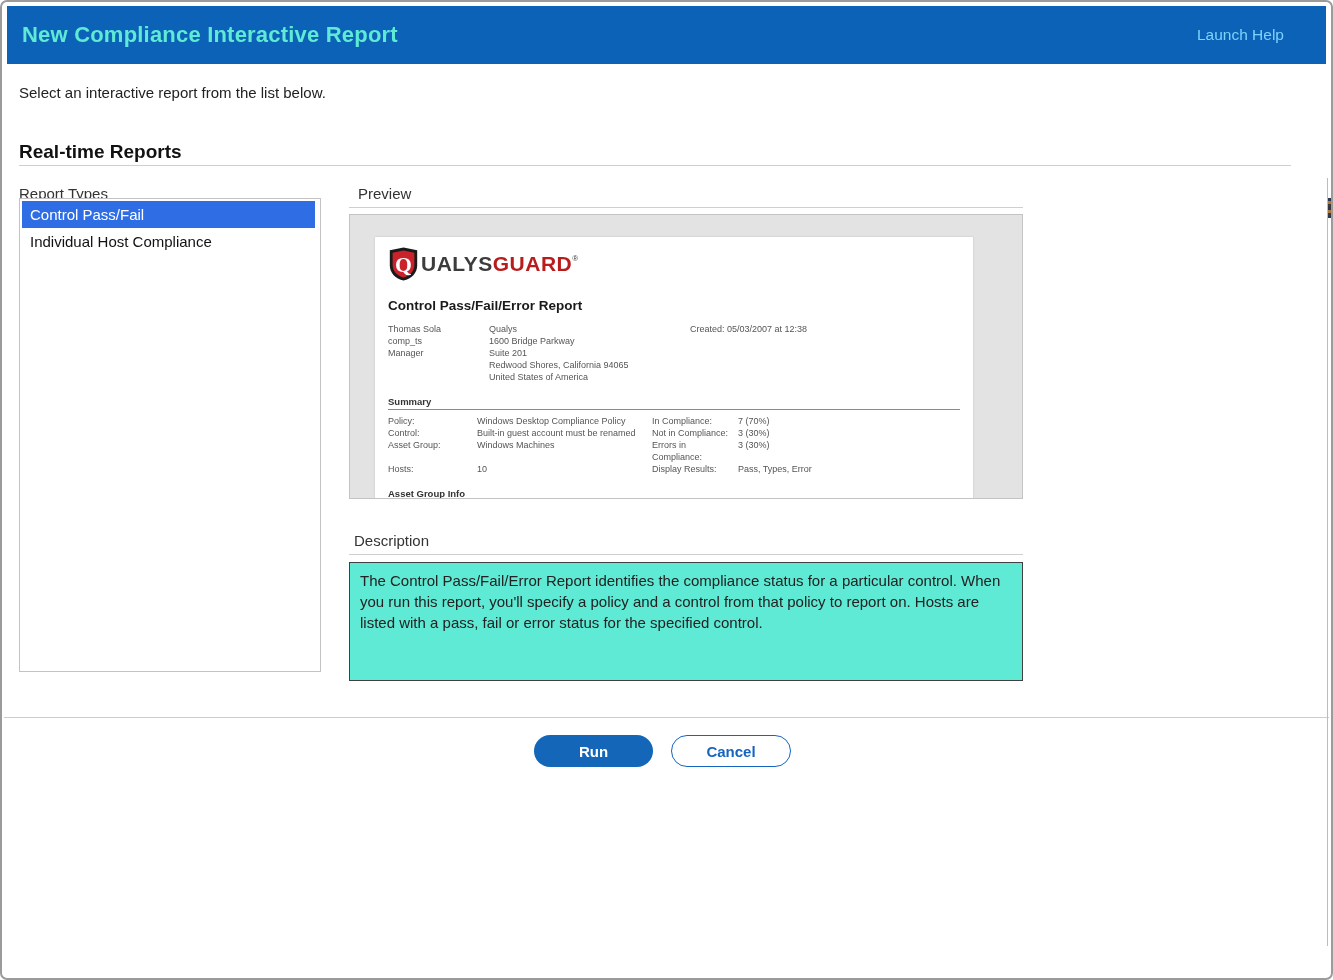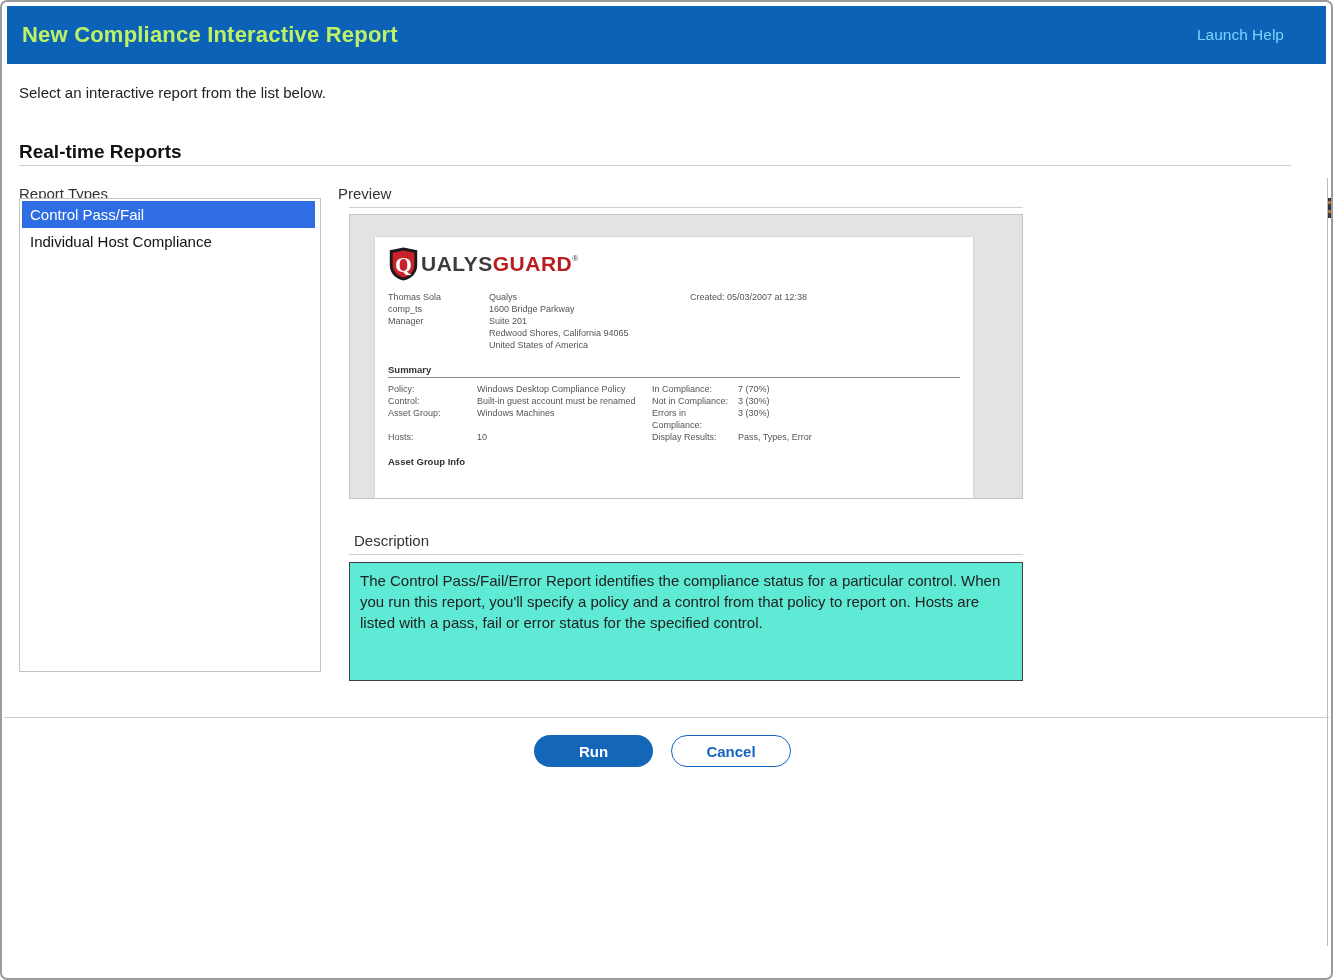--- a/index.html
+++ b/index.html
@@ -1,19 +1,19 @@
 <!DOCTYPE html>
 <html><head>
 <meta charset="utf-8">
 <style>
   html,body{margin:0;padding:0;background:#fff;}
   body{width:1333px;height:980px;position:relative;font-family:"Liberation Sans",sans-serif;-webkit-font-smoothing:antialiased;}
   .window{position:absolute;left:0;top:0;right:0;bottom:0;border:2px solid #9b9b9b;border-radius:7px;background:#fff;overflow:hidden;}
   .header{position:absolute;left:5px;right:5px;top:4px;height:58px;background:#0c62b6;display:flex;align-items:center;}
-  .header-title{color:#bef264;font-size:22px;font-weight:bold;margin-left:15px;letter-spacing:0.2px;}
+  .header-title{color:#5eead4;font-size:22px;font-weight:bold;margin-left:15px;letter-spacing:0.2px;}
   .launch-help{position:absolute;right:42px;top:50%;transform:translateY(-50%);color:#7dd3fc;font-size:15.5px;cursor:pointer;}
   .intro{position:absolute;left:17px;top:82px;font-size:15px;color:#222;}
   .section-title{position:absolute;left:17px;top:139px;font-size:19px;font-weight:bold;color:#111;}
   .section-rule{position:absolute;left:17px;top:163px;width:1272px;height:0;border-top:1px solid #cfcfcf;}
   .panel-label{position:absolute;font-size:15px;color:#333;}
   .label-rule{position:absolute;height:0;border-top:1px solid #cfcfcf;}
 
   .listbox{position:absolute;left:17px;top:196px;width:302px;height:474px;border:1px solid #c3c3c3;background:#fff;box-sizing:border-box;padding-top:2px;}
   .list-item{height:27px;line-height:27px;font-size:15px;color:#111;padding-left:8px;margin:0 5px 0 2px;cursor:pointer;}
   .list-item.selected{background:#2e6de4;color:#fff;}
@@ -57,37 +57,38 @@
   <div class="section-rule"></div>
 
   <div class="panel-label" style="left:17px;top:183px;">Report Types</div>
   <div class="label-rule" style="left:17px;top:205px;width:302px;"></div>
 
   <div class="listbox">
     <div class="list-item selected">Control Pass/Fail</div>
     <div class="list-item">Individual Host Compliance</div>
   </div>
 
-  <div class="panel-label" style="left:336px;top:183px;">Preview</div>
+  <div class="panel-label" style="left:356px;top:183px;">Preview</div>
   <div class="label-rule" style="left:347px;top:205px;width:674px;"></div>
 
   <div class="preview-pane">
     <div class="report-page">
 
       <div class="logo-row">
         <svg class="logo-shield" viewBox="0 0 32 36">
           <path d="M16 0.5 L30.5 3.5 V19.5 C30.5 27.5 24.5 33.5 16 35.5 C7.5 33.5 1.5 27.5 1.5 19.5 V3.5 Z" fill="#1a1a1a"></path>
           <path d="M16 3.6 L27.5 6 V19 C27.5 25.6 22.8 30.5 16 32.4 C9.2 30.5 4.5 25.6 4.5 19 V6 Z" fill="#c9222a"></path>
           <text x="16" y="26" font-size="23" font-weight="bold" fill="#ffffff" text-anchor="middle" font-family="Liberation Serif, serif">Q</text>
         </svg>
         <span class="logo-ualys">UALYS</span>
           <span class="logo-guard">GUARD</span>
           <span class="logo-reg">®</span>
       </div>
 
+      <div class="report-title">Control Pass/Fail/Error Report</div>
 
       <div class="info-row">
         <div>
           <div>Thomas Sola</div>
           <div>comp_ts</div>
           <div>Manager</div>
         </div>
         <div>
           <div>Qualys</div>
           <div>1600 Bridge Parkway</div>

